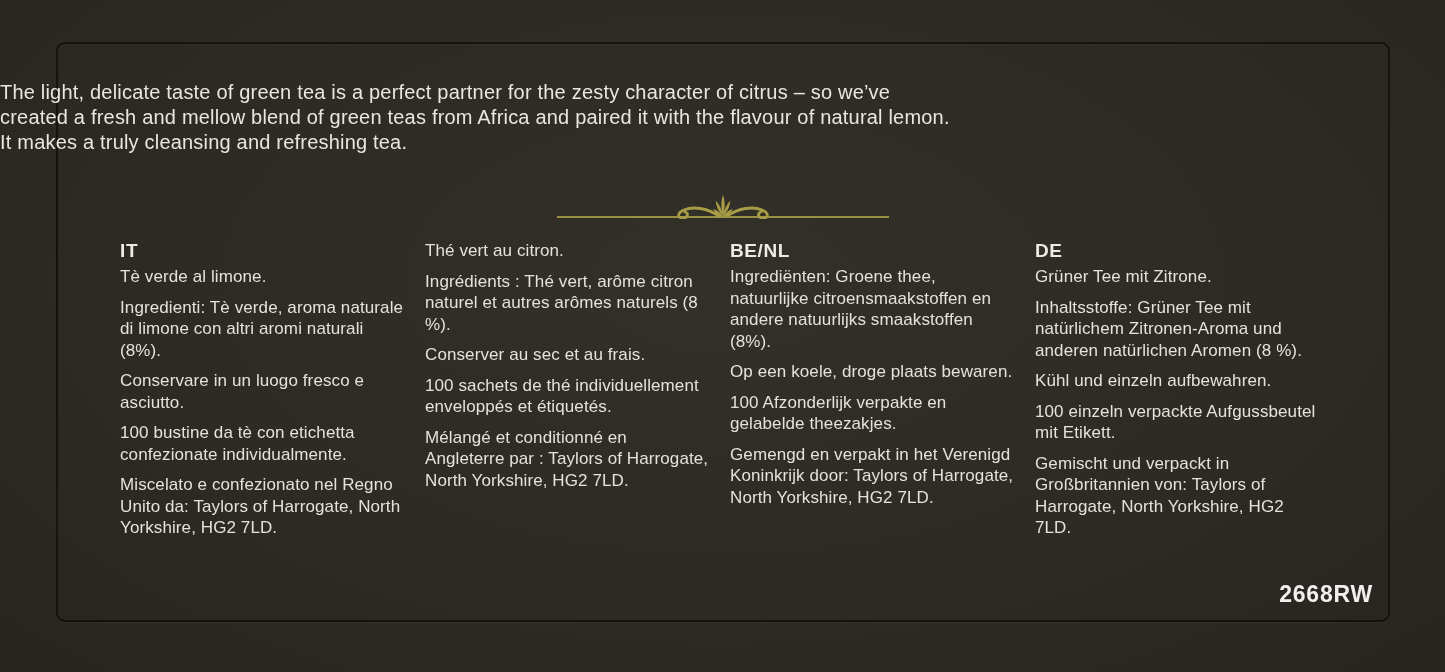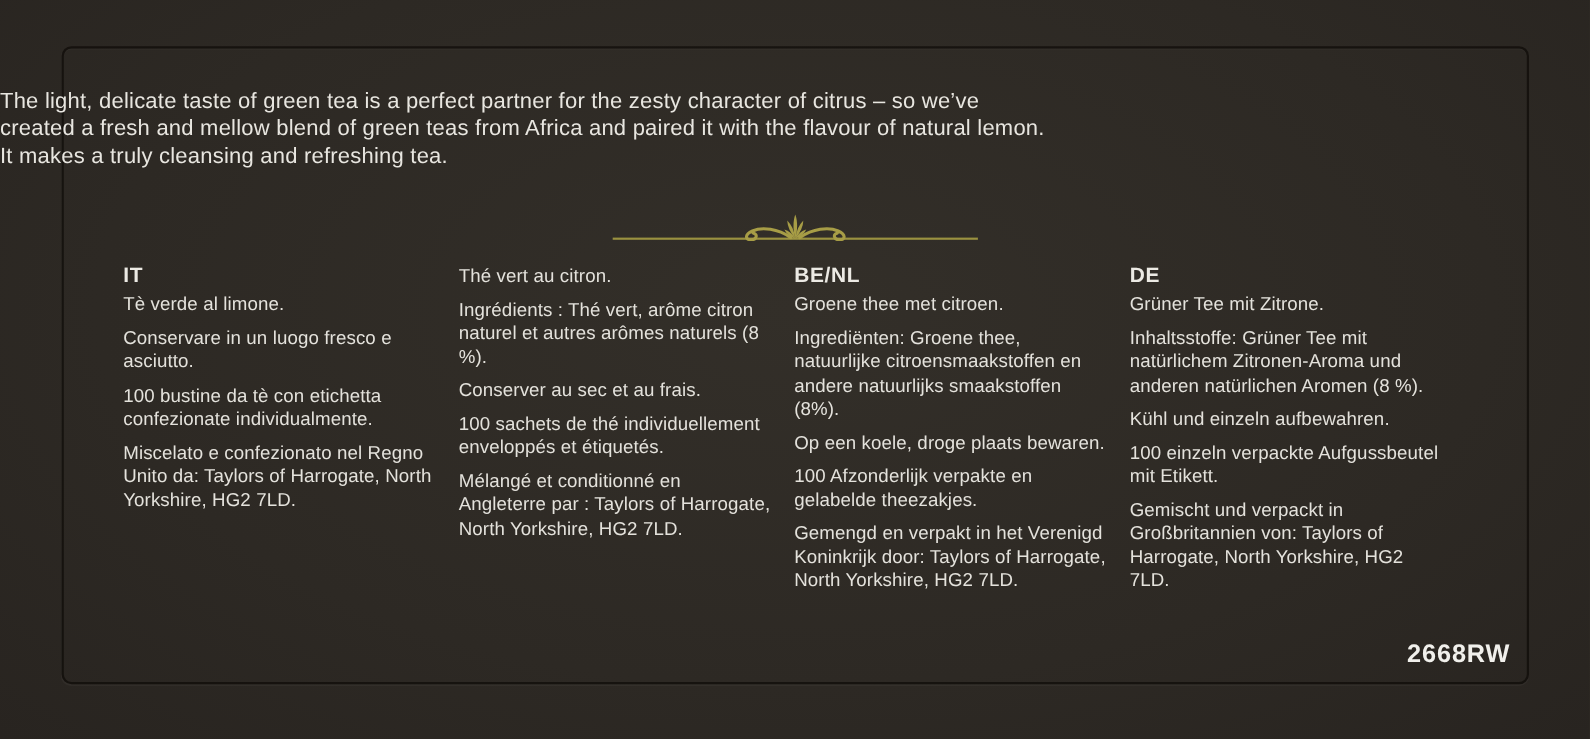--- a/index.html
+++ b/index.html
@@ -32,21 +32,21 @@
     width:332px;height:30px;
   }
   .divider .rule{
     position:absolute;left:0;right:0;bottom:2px;height:2px;
     background:#9a9140;
   }
   .divider svg{
     position:absolute;left:50%;bottom:1px;transform:translateX(-50%);
   }
   .columns{
-    position:absolute;left:112px;top:240px;width:1215px;
+    position:absolute;left:120px;top:240px;width:1215px;
     display:grid;
     grid-template-columns:repeat(4,285px);
     column-gap:20px;
     color:#e4e2dc;
   }
   .col h3{
     margin:0 0 4px 0;
     font-size:19px;font-weight:bold;letter-spacing:0.6px;
     color:#eceae4;
   }
@@ -91,36 +91,36 @@
         </g>
       </g>
     </svg>
   </div>
 
   <div class="columns">
 
     <div class="col">
       <h3>IT</h3>
       <p>Tè verde al limone.</p>
+      <p>Ingredienti: Tè verde, aroma naturale di limone con altri aromi naturali (8%).</p>
       <p>Conservare in un luogo fresco e asciutto.</p>
       <p>100 bustine da tè con etichetta confezionate individualmente.</p>
       <p>Miscelato e confezionato nel Regno Unito da: Taylors of Harrogate, North Yorkshire, HG2 7LD.</p>
     </div>
 
     <div class="col">
       <p>Thé vert au citron.</p>
       <p>Ingrédients : Thé vert, arôme citron naturel et autres arômes naturels (8 %).</p>
       <p>Conserver au sec et au frais.</p>
       <p>100 sachets de thé individuellement enveloppés et étiquetés.</p>
       <p>Mélangé et conditionné en Angleterre par : Taylors of Harrogate, North Yorkshire, HG2 7LD.</p>
     </div>
 
     <div class="col">
       <h3>BE/NL</h3>
-      <p>Groene thee met citroen.</p>
       <p>Ingrediënten: Groene thee, natuurlijke citroensmaakstoffen en andere natuurlijks smaakstoffen (8%).</p>
       <p>Op een koele, droge plaats bewaren.</p>
       <p>100 Afzonderlijk verpakte en gelabelde theezakjes.</p>
       <p>Gemengd en verpakt in het Verenigd Koninkrijk door: Taylors of Harrogate, North Yorkshire, HG2 7LD.</p>
     </div>
 
     <div class="col">
       <h3>DE</h3>
       <p>Grüner Tee mit Zitrone.</p>
       <p>Inhaltsstoffe: Grüner Tee mit natürlichem Zitronen-Aroma und anderen natürlichen Aromen (8 %).</p>

